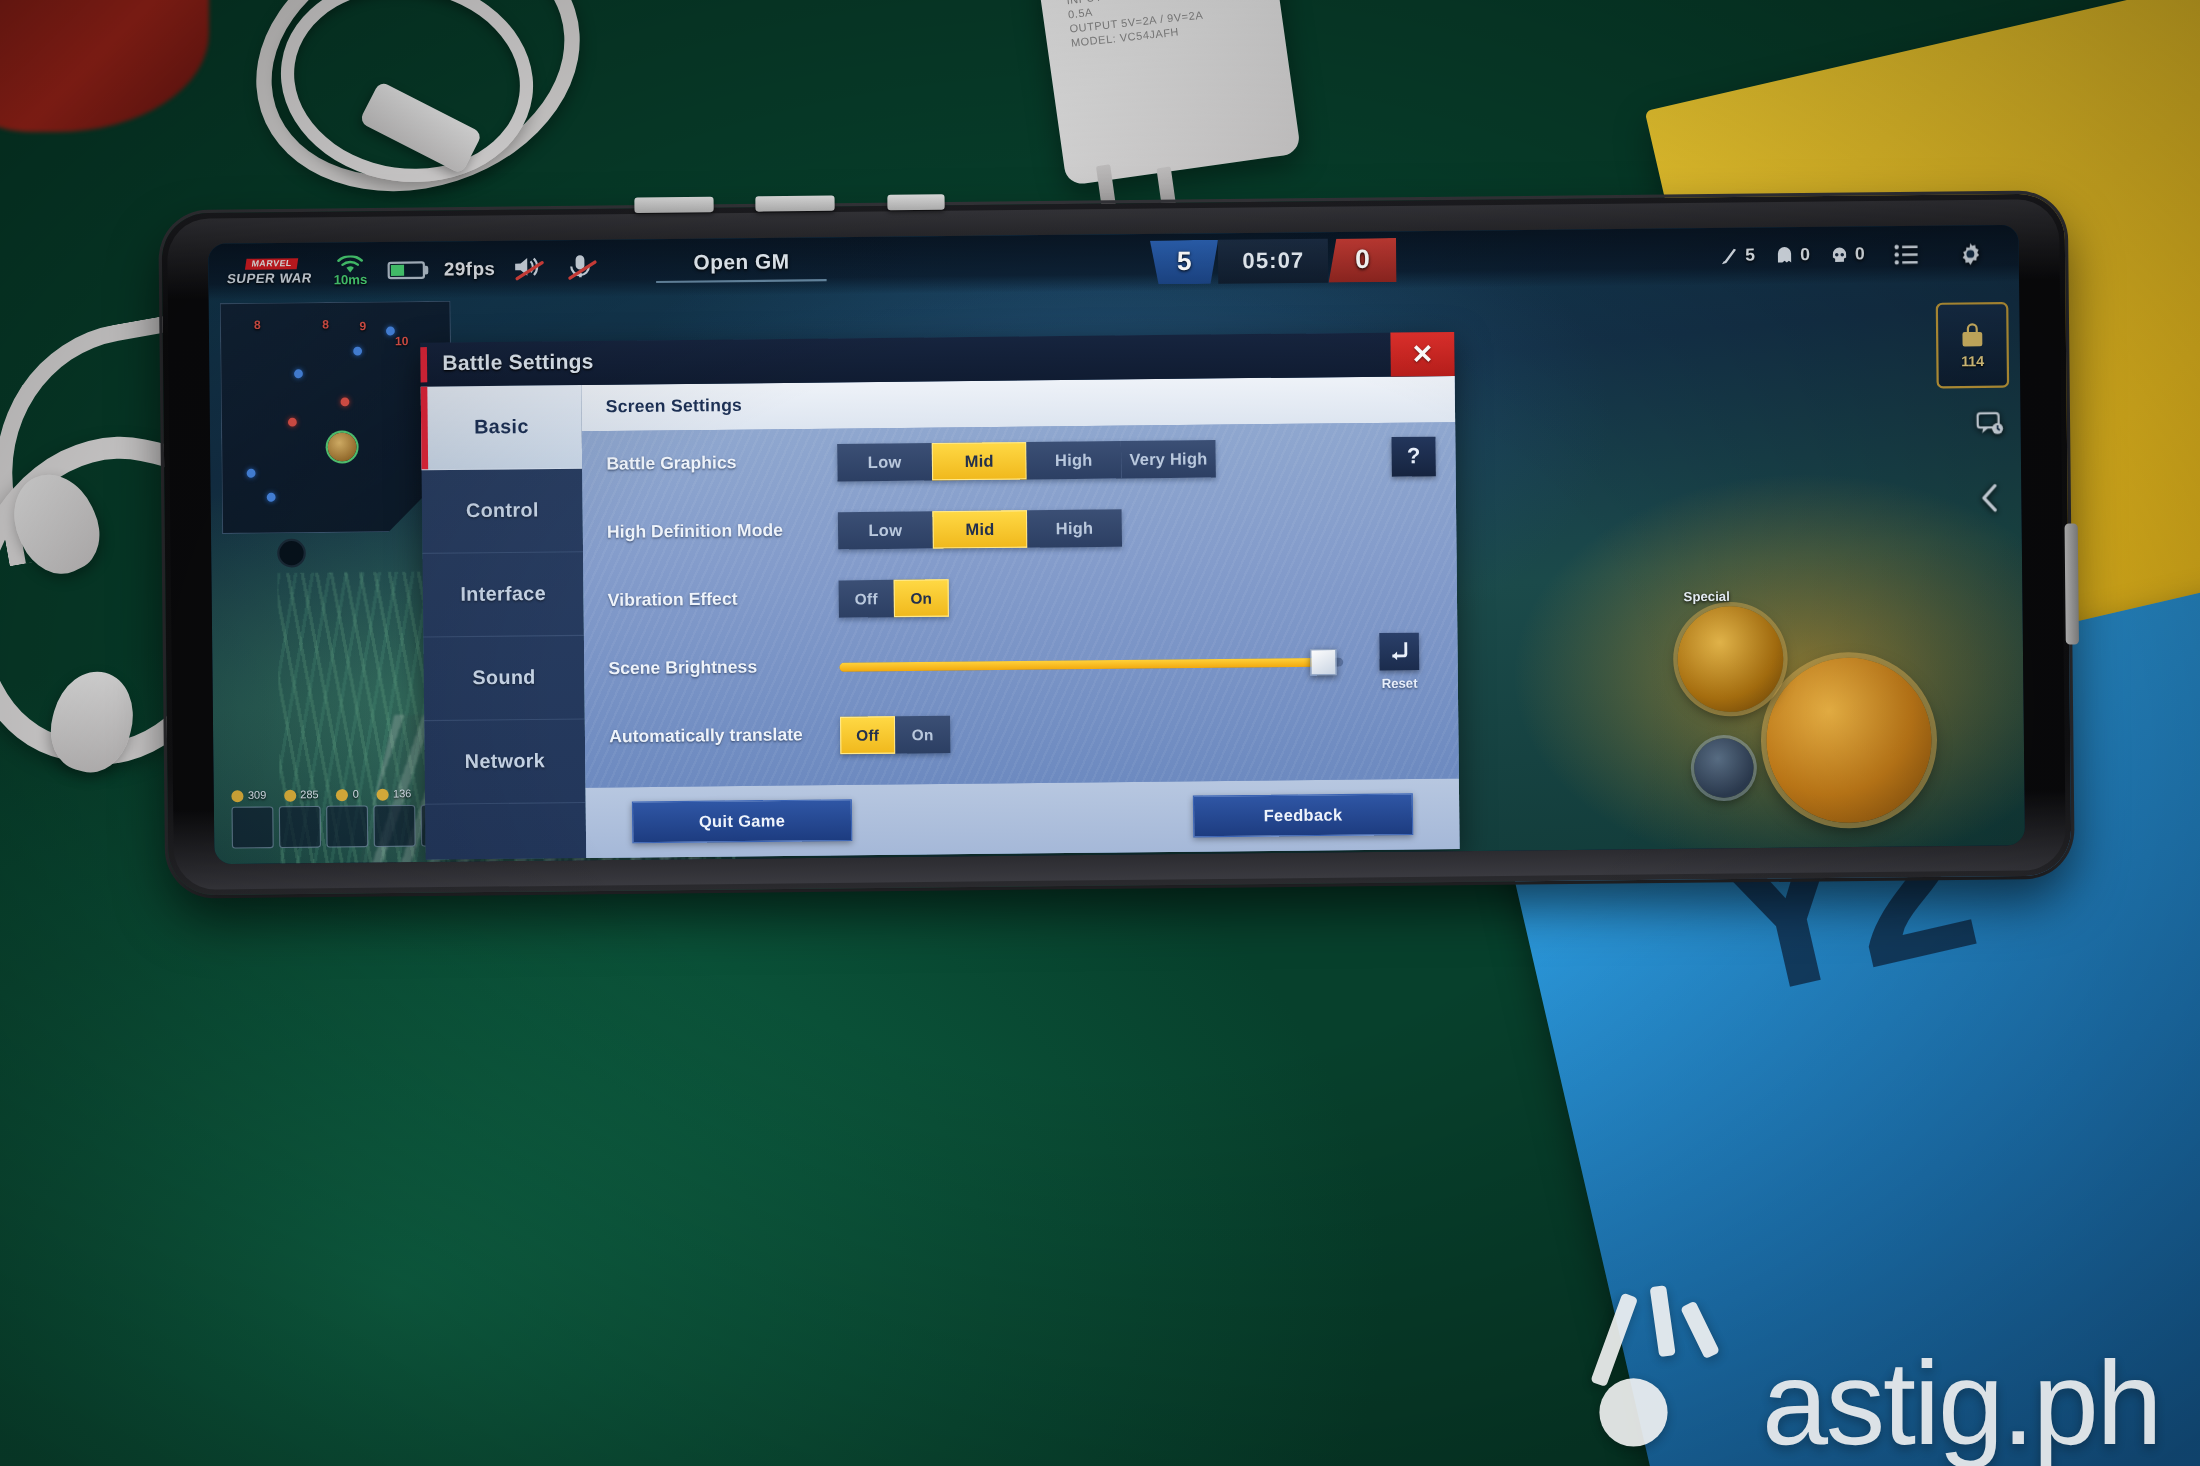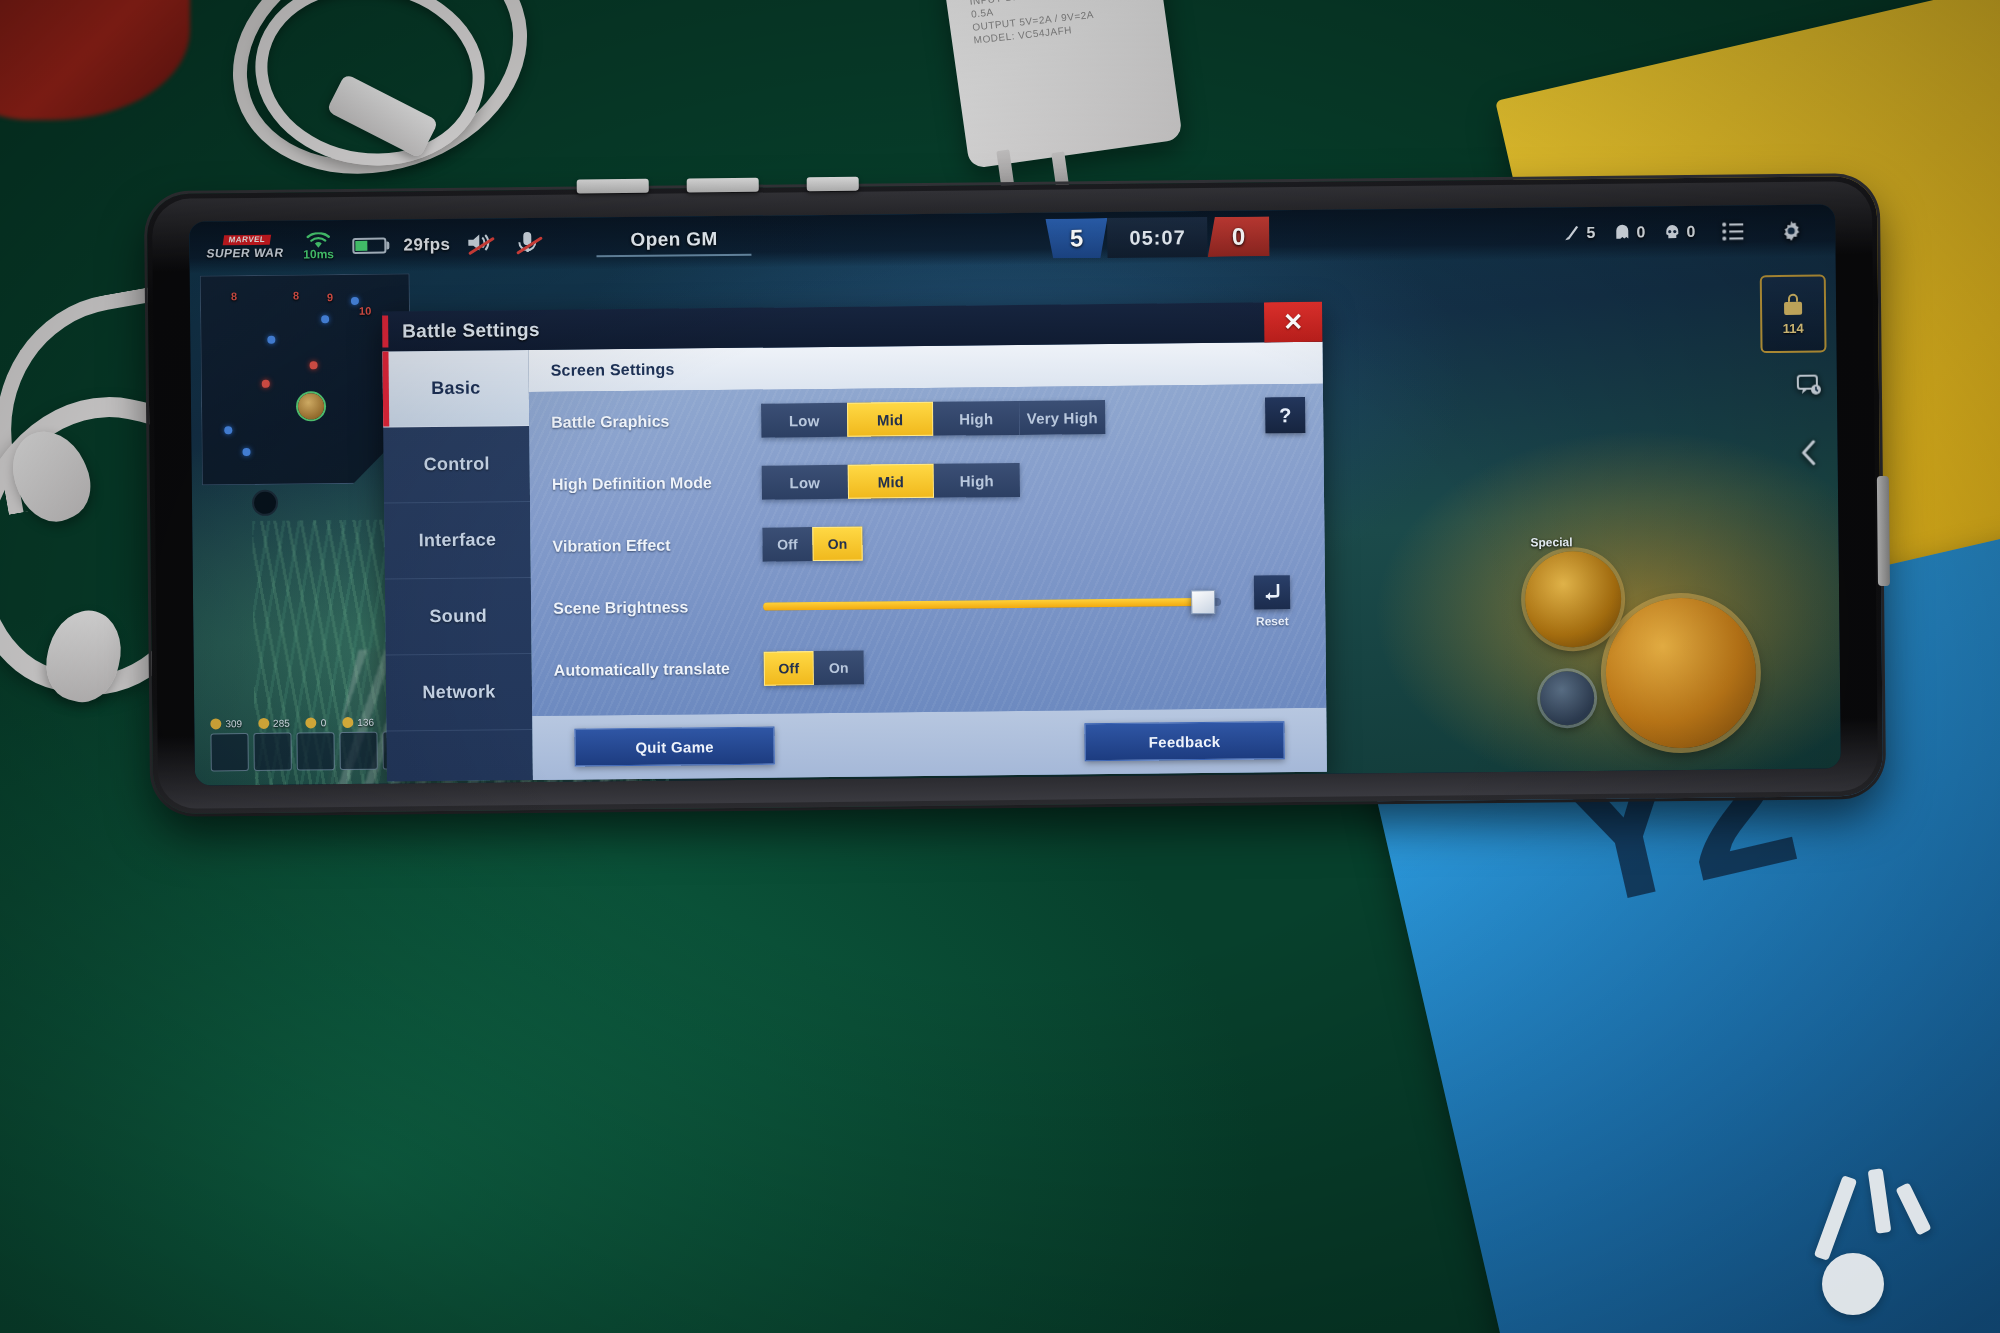--- a/index.html
+++ b/index.html
@@ -694,13 +694,14 @@
 
 <div id="vignette"></div>
 
 <div id="watermark">
   <div id="wm-mark">
     <span class="wm-bar" style="left:14px; top:6px; width:15px; height:86px; transform:rotate(20deg);"></span>
     <span class="wm-bar" style="left:58px; top:0px; width:15px; height:64px; transform:rotate(-8deg);"></span>
     <span class="wm-bar" style="left:92px; top:14px; width:15px; height:52px; transform:rotate(-26deg);"></span>
     <span class="wm-ball"></span>
   </div>
+  <div id="wm-text">astig.ph</div>
 </div>
 
 </body></html>

